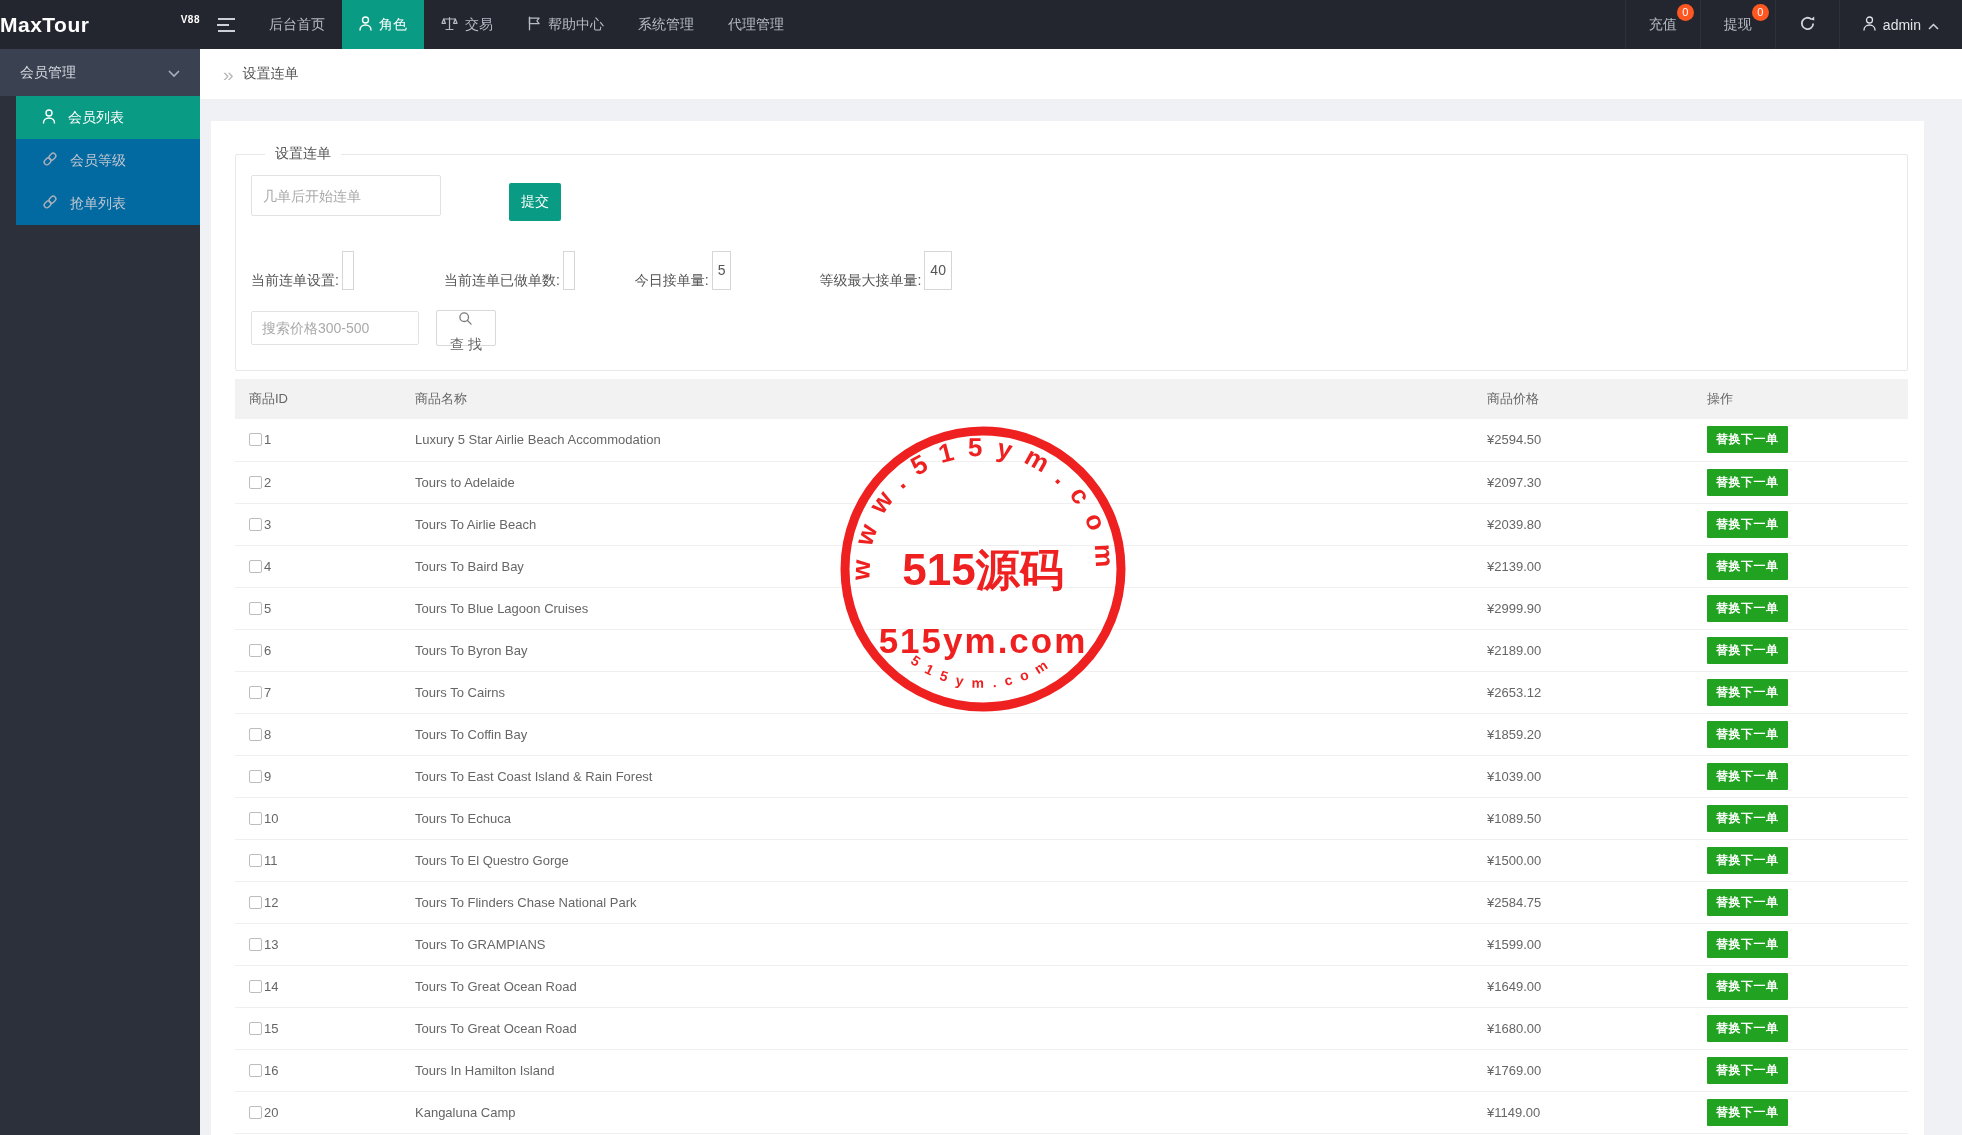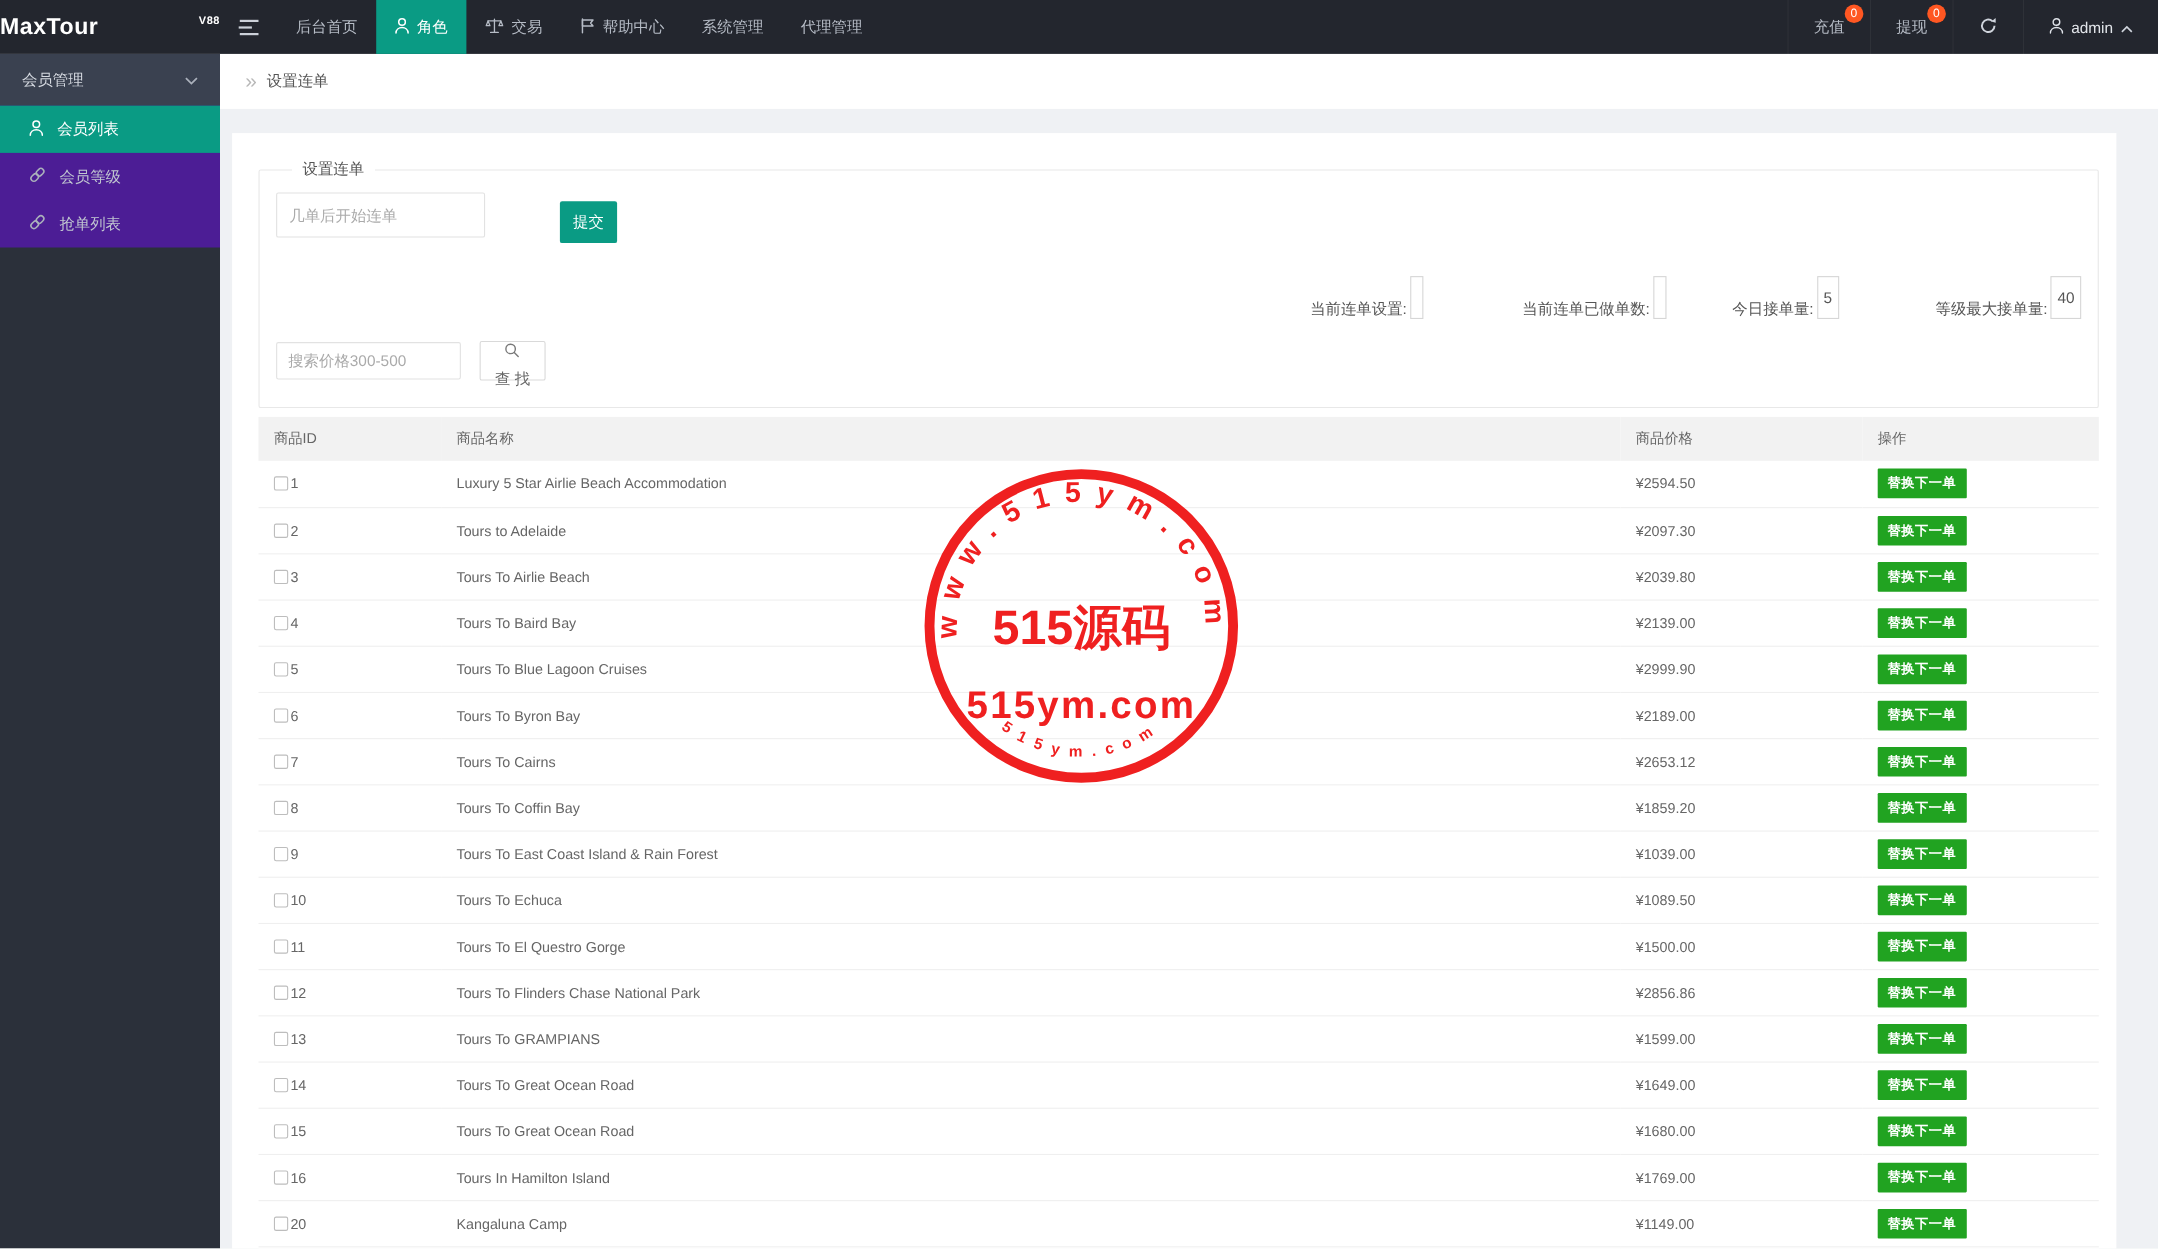--- a/index.html
+++ b/index.html
@@ -17,41 +17,41 @@
   .nav-item.active { background:#0a9b84; color:#fff; }
   .nav-right { margin-left:auto; display:flex; align-items:stretch; }
   .nav-right .nav-item { position:relative; padding:0 23px; border-left:1px solid rgba(255,255,255,.05); }
   .badge { position:absolute; top:4px; right:6px; min-width:17px; height:17px; line-height:17px; padding:0 4px; border-radius:9px; background:#ff5722; color:#fff; font-size:11px; text-align:center; }
   .icon-svg { display:block; }
 
   
   .sidebar { position:absolute; left:0; top:49px; bottom:0; width:200px; background:#2b303a; z-index:20; }
   .side-group { height:47px; display:flex; align-items:center; padding:0 20px; background:#3a4150; color:#d6dae1; font-size:14px; cursor:pointer; }
   .side-group .chev { margin-left:auto; }
-  .submenu { background:#4c1d95; }
+  .submenu { background:#0369a1;margin-left:16px; }
   .side-item { height:43px; display:flex; align-items:center; gap:12px; padding-left:26px; color:#c0c6d0; font-size:14px; cursor:pointer; }
   .side-item.active { background:#0a9b84; color:#fff; }
 
   
   .main { position:absolute; left:200px; top:49px; right:0; bottom:0; background:#eff1f4; }
   .breadcrumb { height:50px; background:#fff; display:flex; align-items:center; padding-left:23px; gap:9px; }
   .crumb-mark { color:#b8b8b8; font-size:19px; line-height:1; }
   .crumb-title { color:#555; font-size:14px; }
 
   .card { position:absolute; left:11px; right:38px; top:72px; height:1200px; background:#ffffff; padding:24px 16px 0 24px; }
 
   fieldset.setpanel { border:1px solid #e8e8e8; border-radius:2px; padding:10px 15px 24px 15px; }
   fieldset.setpanel legend { font-size:14px; color:#555; padding:0 10px; margin-left:14px; }
 
   .chain-row { display:flex; align-items:flex-start; margin-top:2px;gap:48px; }
   .chain-input { width:190px; height:41px; border:1px solid #e2e2e2; border-radius:2px; padding:0 11px; font-size:14px; color:#666; outline:none; }
   .chain-input::placeholder { color:#aaa; }
   .submit-btn { margin-left:20px; margin-top:8px; height:38px; padding:0 12px; background:#0a9b84; border:none; border-radius:2px; color:#fff; font-size:14px; cursor:pointer; }
 
-  .stats-row { margin-top:30px; display:flex; align-items:flex-end; color:#555; font-size:14px;justify-content:flex-end; }
+  .stats-row { margin-top:30px; display:flex; align-items:flex-end; color:#555; font-size:14px; }
   .stat { display:flex; align-items:flex-end; }
   .stat-label { line-height:19px; }
   .stat-box { display:inline-block; min-width:8px; height:39px; line-height:37px; border:1px solid #d6d6d6; padding:0 5px; margin-left:3px; text-align:center; color:#555; font-size:14px; background:#fff; }
   .stat.s1 { margin-right:90px; } .stat.s2 { margin-right:60px; } .stat.s3 { margin-right:88px; }
 
   .search-row { margin-top:20px; display:flex; align-items:center; gap:17px; }
   .search-input { width:168px; height:34px; border:1px solid #e2e2e2; border-radius:2px; padding:0 10px; font-size:14px; color:#666; outline:none; }
   .search-input::placeholder { color:#aaa; }
   .find-btn { height:36px; padding:0 13px; background:#fff; border:1px solid #d9d9d9; border-radius:2px; color:#666; font-size:14px; display:inline-flex; align-items:center; gap:7px; cursor:pointer;flex-direction:column; }
 
@@ -331,21 +331,21 @@
   <tr>
     <td><span class="cbx"></span><span>11</span></td>
     <td><span>Tours To El Questro Gorge</span></td>
     <td><span>¥1500.00</span></td>
     <td><button class="action-btn">替换下一单</button></td>
   </tr>
 
   <tr>
     <td><span class="cbx"></span><span>12</span></td>
     <td><span>Tours To Flinders Chase National Park</span></td>
-    <td><span>¥2856.86</span></td>
+    <td><span>¥2584.75</span></td>
     <td><button class="action-btn">替换下一单</button></td>
   </tr>
 
   <tr>
     <td><span class="cbx"></span><span>13</span></td>
     <td><span>Tours To GRAMPIANS</span></td>
     <td><span>¥1599.00</span></td>
     <td><button class="action-btn">替换下一单</button></td>
   </tr>
 

